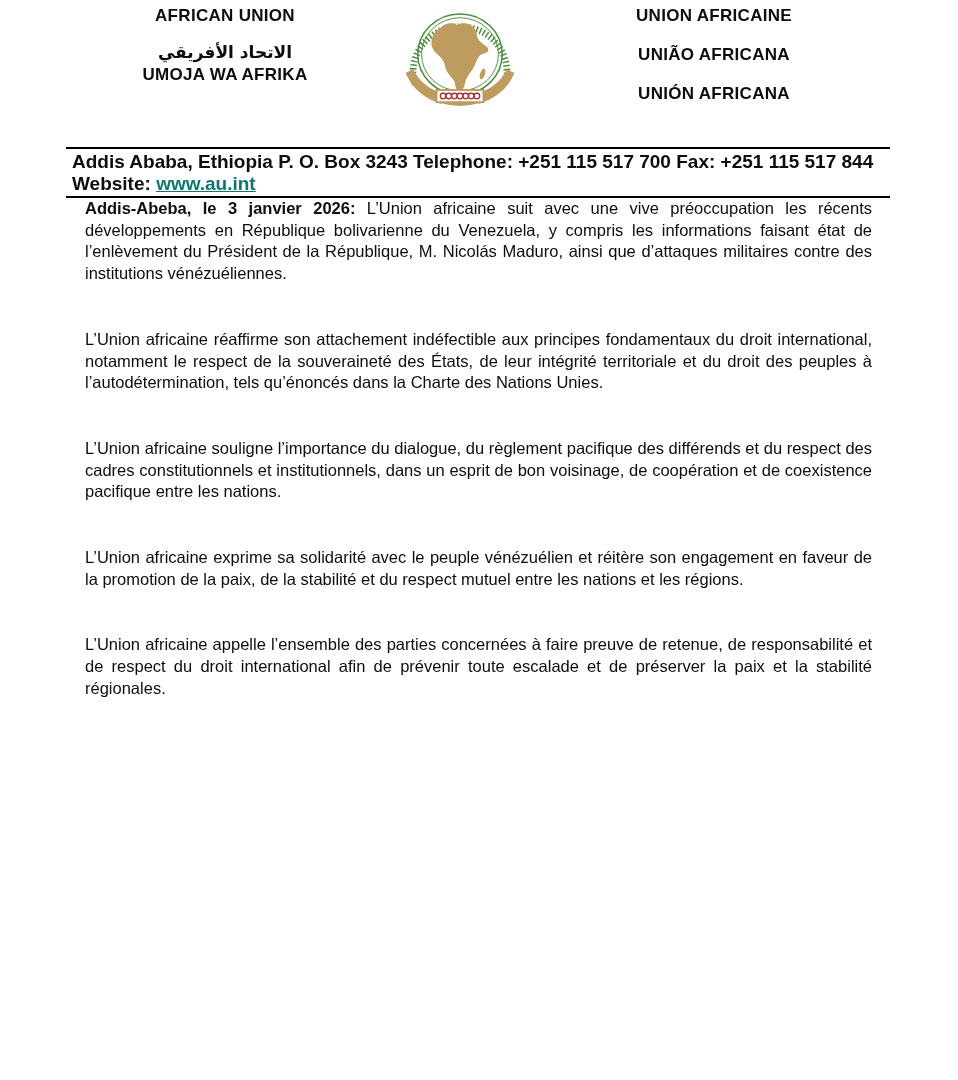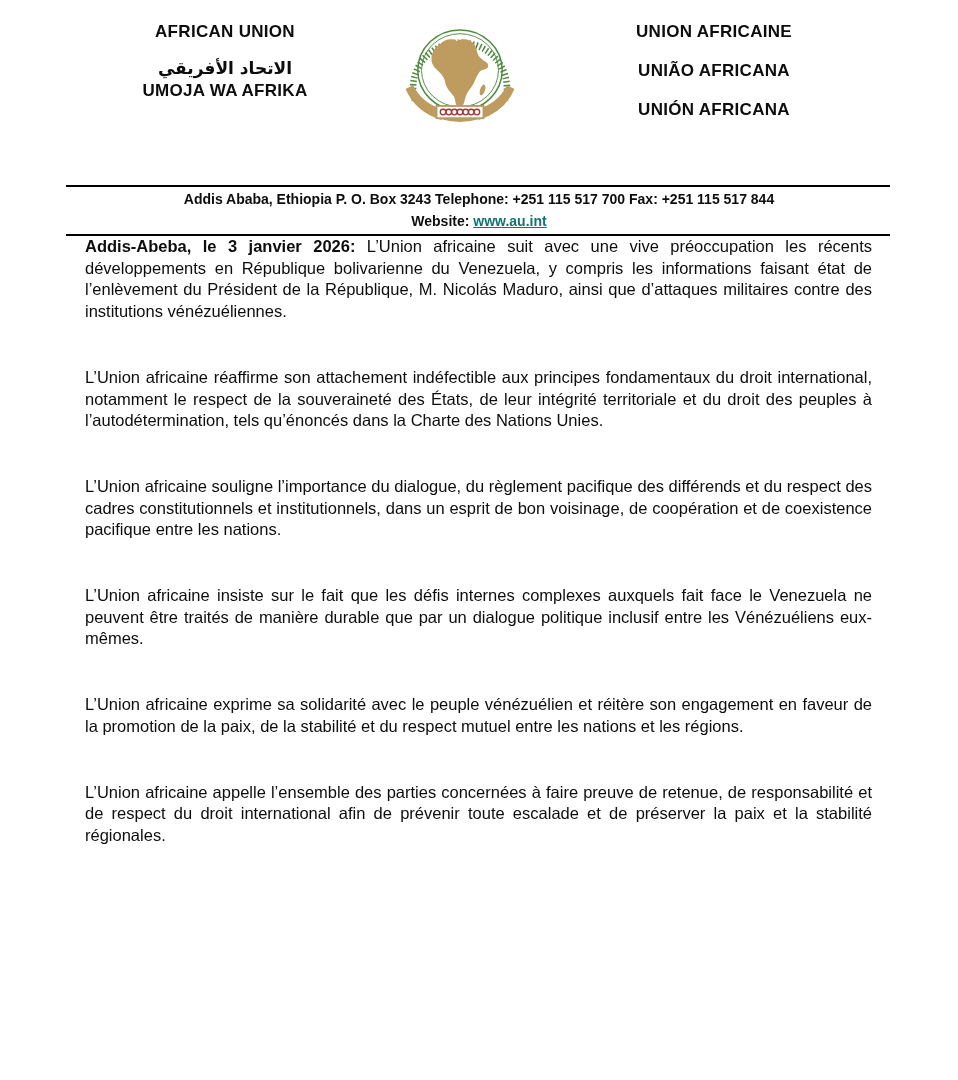--- a/index.html
+++ b/index.html
@@ -11,39 +11,38 @@
     margin: 0 auto;
     background: #ffffff;
     font-family: "Liberation Sans", "DejaVu Sans", sans-serif;
     color: #0d0d0d;
     overflow: hidden;
   }
   
   .letterhead {
     display: flex;
     align-items: flex-start;
-    padding: 16px 60px 0 60px;
-    height: 185px;
+    padding: 0 60px 0 60px;
+    height: 147px;
   }
   .lh-col { text-align: center; font-weight: bold; font-size: 17px; }
   .lh-left { width: 330px; }
   .lh-right { flex: 1; }
   .lh-line1 { margin-top: 6px; letter-spacing: 0.3px; }
   .lh-arabic { margin-top: 13px; font-size: 17px; line-height: 26px; font-family: "DejaVu Sans", sans-serif; }
   .lh-line3 { letter-spacing: 0.3px; }
   .lh-right .lh-line2 { margin-top: 21px; }
   .lh-right .lh-line3 { margin-top: 19px; }
   .lh-logo { width: 140px; display: flex; justify-content: center; }
   .lh-logo svg { width: 122px; height: 118px; }
   
   .rule { border: none; border-top: 2px solid #000; margin: 0 68px 0 66px; }
   .address {
-    text-align: center;
     font-weight: bold;
-    font-size: 14px;
+    font-size: 19px;
     line-height: 21.5px;
     padding: 2px 72px 2px 72px;
   }
   .address a { color: #0f766e; text-decoration: underline; }
   
   .doc-title {
     margin: 41px 0 22px 0;
     text-align: center;
     font-weight: bold;
     font-size: 17px;
@@ -111,18 +110,17 @@
     <a href="#">www.au.int</a>
   </div>
   <hr class="rule">
 
 
   <main class="doc-body">
     <p><span class="lead">Addis-Abeba, le 3 janvier 2026:</span>
       <span>L’Union africaine suit avec une vive préoccupation les récents développements en République bolivarienne du Venezuela, y compris les informations faisant état de l’enlèvement du Président de la République, M. Nicolás Maduro, ainsi que d’attaques militaires contre des institutions vénézuéliennes.</span></p>
     <p>L’Union africaine réaffirme son attachement indéfectible aux principes fondamentaux du droit international, notamment le respect de la souveraineté des États, de leur intégrité territoriale et du droit des peuples à l’autodétermination, tels qu’énoncés dans la Charte des Nations Unies.</p>
     <p>L’Union africaine souligne l’importance du dialogue, du règlement pacifique des différends et du respect des cadres constitutionnels et institutionnels, dans un esprit de bon voisinage, de coopération et de coexistence pacifique entre les nations.</p>
-    <p>L’Union africaine insiste sur le fait que les défis internes complexes auxquels fait face le Venezuela ne peuvent être traités de manière durable que par un dialogue politique inclusif entre les Vénézuéliens eux-mêmes.</p>
     <p>L’Union africaine exprime sa solidarité avec le peuple vénézuélien et réitère son engagement en faveur de la promotion de la paix, de la stabilité et du respect mutuel entre les nations et les régions.</p>
     <p>L’Union africaine appelle l’ensemble des parties concernées à faire preuve de retenue, de responsabilité et de respect du droit international afin de prévenir toute escalade et de préserver la paix et la stabilité régionales.</p>
   </main>
 
 </div>
 
 </body></html>

